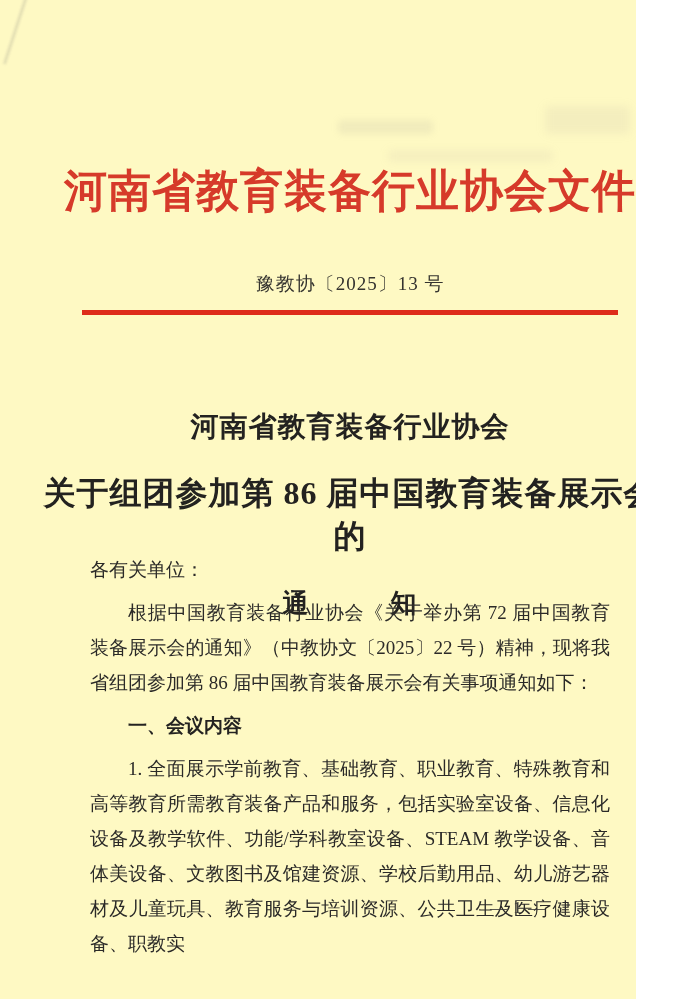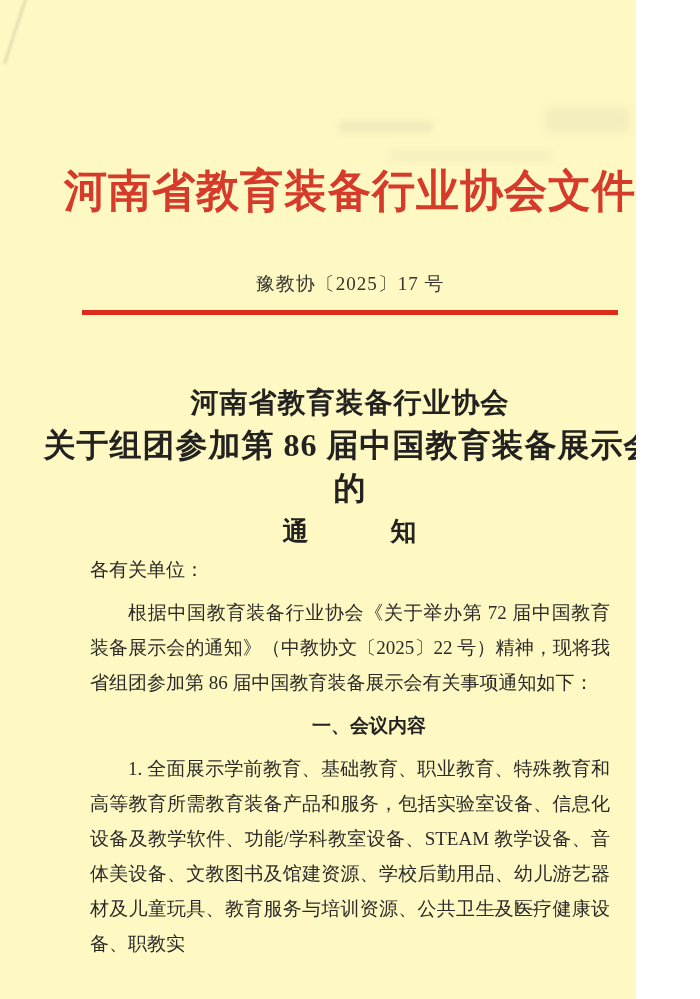--- a/index.html
+++ b/index.html
@@ -31,55 +31,55 @@
     font-size:19px; line-height:28px; color:#34332f; letter-spacing:1px;
   }
   .red-line {
     position:absolute; top:310px; left:82px; width:536px; height:5px;
     background:#de2c1a;
   }
   .title-block {
     position:absolute; top:381px; left:40px; width:620px;
     text-align:center; color:#232220; font-weight:700;
   }
-  .title-block .t { font-size:28px; line-height:43px; letter-spacing:1px; }
+  .title-block .t { font-size:28px; line-height:43px; letter-spacing:1px;margin-top:24px; }
   .title-block .t2 { font-size:32px; }
   .title-block .t3 { font-size:26px; }
 
   .body-block {
     position:absolute; top:544px; left:82px; width:536px;
     font-size:19px; line-height:35px;
     text-align:justify; text-justify:inter-ideograph;
     color:#2b2a28;
   }
   .body-block p { margin:8px; }
   .indent { text-indent:2em; }
   .section-heading {
     font-family:"Liberation Sans","DejaVu Sans",sans-serif;
-    font-weight:700; text-indent:2em; text-align:center;
+    font-weight:700; text-indent:2em; text-align:left;
     color:#242321;
   }
   .page-number {
     position:absolute; top:898px; right:90px;
     font-size:17px; line-height:20px; letter-spacing:1px; color:#3c3b39;
   }
 </style>
 </head>
 <body>
 
 <div class="page">
 
   <div class="smudge s1"></div>
   <div class="smudge s2"></div>
   <div class="smudge s3"></div>
   <div class="smudge s4"></div>
 
   <div class="red-title">河南省教育装备行业协会文件</div>
 
-  <div class="doc-number">豫教协〔2025〕17 号</div>
+  <div class="doc-number">豫教协〔2025〕13 号</div>
 
   <div class="red-line"></div>
 
   <div class="title-block">
     <div class="t t1">河南省教育装备行业协会</div>
     <div class="t t2">关于组团参加第 86 届中国教育装备展示会的</div>
     <div class="t t3">通　　　知</div>
   </div>
 
   <div class="body-block">

